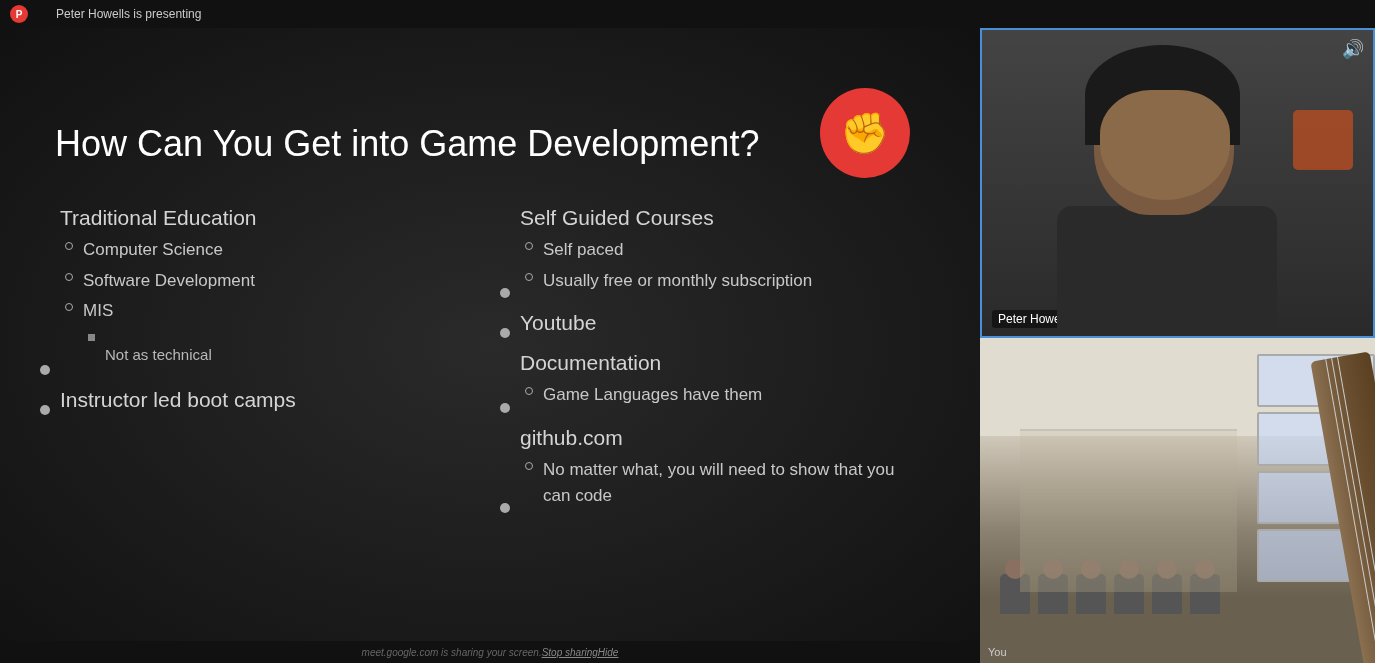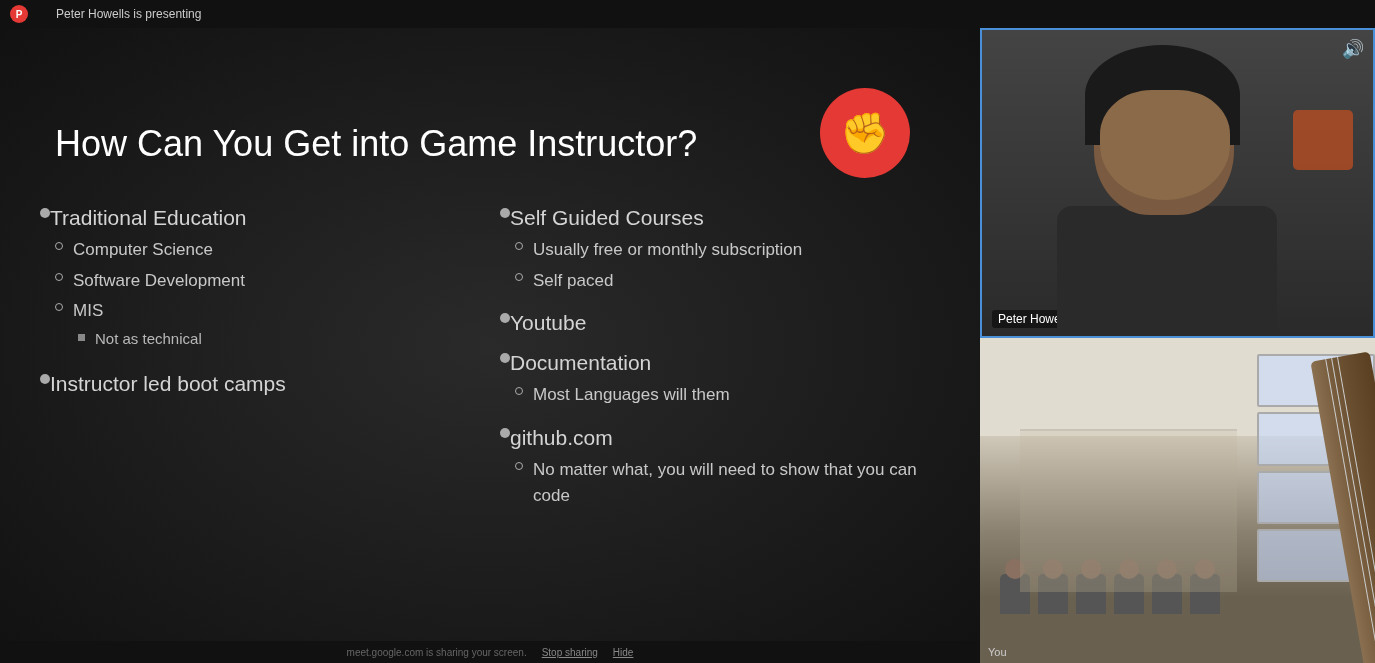--- a/index.html
+++ b/index.html
@@ -116,21 +116,22 @@
     }
 
     .right-col {
       flex: 1;
       padding-left: 20px;
     }
 
     
     .main-bullet {
       display: flex;
-      align-items: flex-start;
+      align-items: flex-end;
+      gap: 10px;
       margin-bottom: 10px;
     }
 
     .main-bullet-dot {
       width: 10px;
       height: 10px;
       background: #aaa;
       border-radius: 50%;
       margin-top: 5px;
       flex-shrink: 0;
@@ -189,35 +190,36 @@
       background: #888;
       margin-top: 6px;
       flex-shrink: 0;
     }
 
     .sub-sub-text {
       color: #b8b8b8;
       font-size: 15px;
       font-weight: 400;
       line-height: 1.5;
+      margin-top: 16px;
     }
 
     
     .bottom-bar {
       position: absolute;
       bottom: 0;
       left: 0;
       width: 980px;
       height: 22px;
       background: #111;
       display: flex;
       align-items: center;
       justify-content: center;
-      gap: 15px;
       z-index: 10;
+      font-style: italic;
     }
 
     .bottom-bar-text {
       color: #666;
       font-size: 10px;
     }
 
     .bottom-bar-link {
       color: #888;
       font-size: 10px;
@@ -408,21 +410,21 @@
   <span class="presenter-text">Peter Howells is presenting</span>
 </div>
 
 <div class="slide-area">
   <div class="slide-bg"></div>
 
   <div class="logo-circle">
     <span class="logo-fist">✊</span>
   </div>
 
-  <div class="slide-title">How Can You Get into Game Instructor?</div>
+  <div class="slide-title">How Can You Get into Game Development?</div>
 
   <div class="slide-content">
 
     <div class="left-col">
 
       <div class="main-bullet">
         <div class="main-bullet-dot"></div>
         <div>
           <span class="main-bullet-text">Traditional Education</span>
           <div class="sub-list">
@@ -460,45 +462,45 @@
 
     <div class="right-col">
 
       <div class="main-bullet">
         <div class="main-bullet-dot"></div>
         <div>
           <span class="main-bullet-text">Self Guided Courses</span>
           <div class="sub-list">
             <div class="sub-bullet">
               <div class="sub-bullet-dot"></div>
+              <span class="sub-bullet-text">Self paced</span>
+            </div>
+            <div class="sub-bullet">
+              <div class="sub-bullet-dot"></div>
               <span class="sub-bullet-text">Usually free or monthly subscription</span>
-            </div>
-            <div class="sub-bullet">
-              <div class="sub-bullet-dot"></div>
-              <span class="sub-bullet-text">Self paced</span>
             </div>
           </div>
         </div>
       </div>
 
       <div class="main-bullet">
         <div class="main-bullet-dot"></div>
         <div>
           <span class="main-bullet-text">Youtube</span>
         </div>
       </div>
 
       <div class="main-bullet">
         <div class="main-bullet-dot"></div>
         <div>
           <span class="main-bullet-text">Documentation</span>
           <div class="sub-list">
             <div class="sub-bullet">
               <div class="sub-bullet-dot"></div>
-              <span class="sub-bullet-text">Most Languages will them</span>
+              <span class="sub-bullet-text">Game Languages have them</span>
             </div>
           </div>
         </div>
       </div>
 
       <div class="main-bullet">
         <div class="main-bullet-dot"></div>
         <div>
           <span class="main-bullet-text">github.com</span>
           <div class="sub-list">

